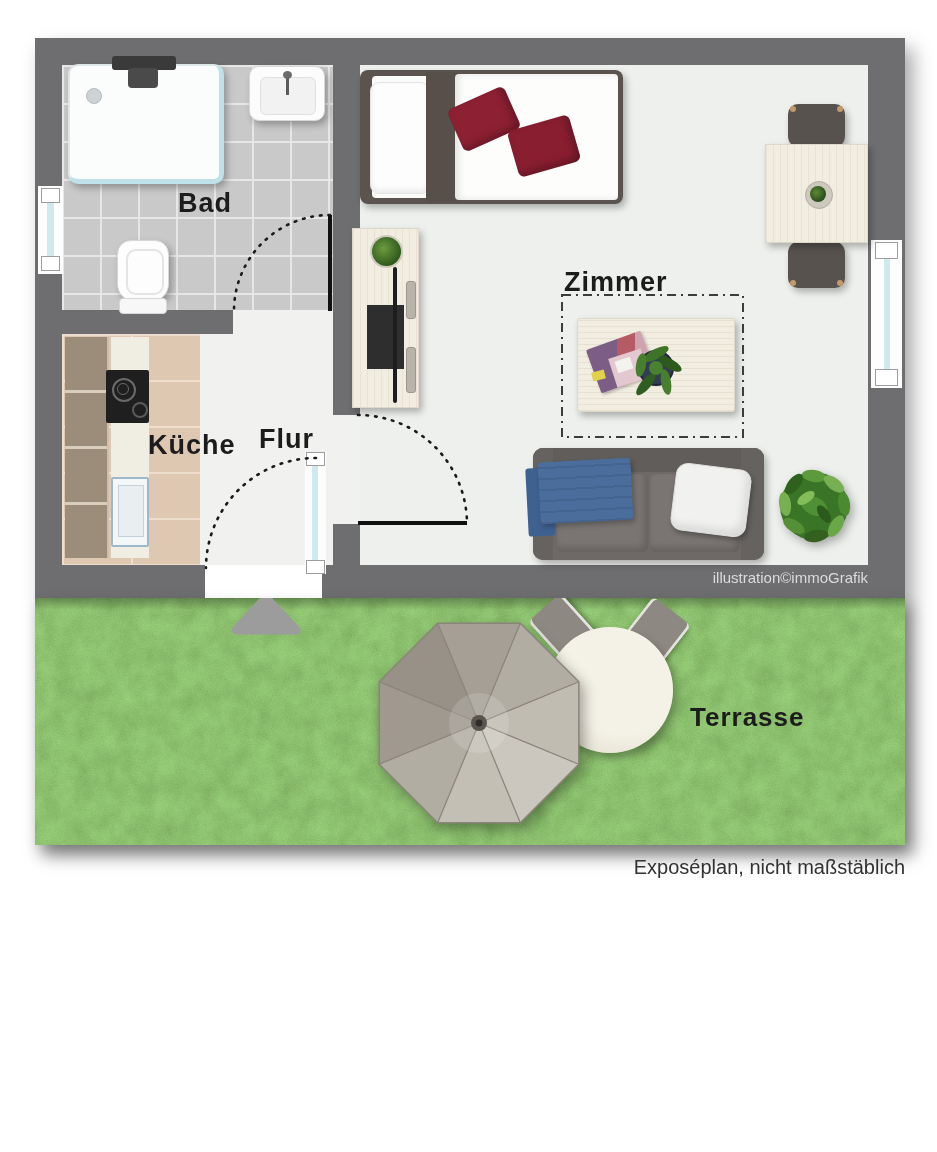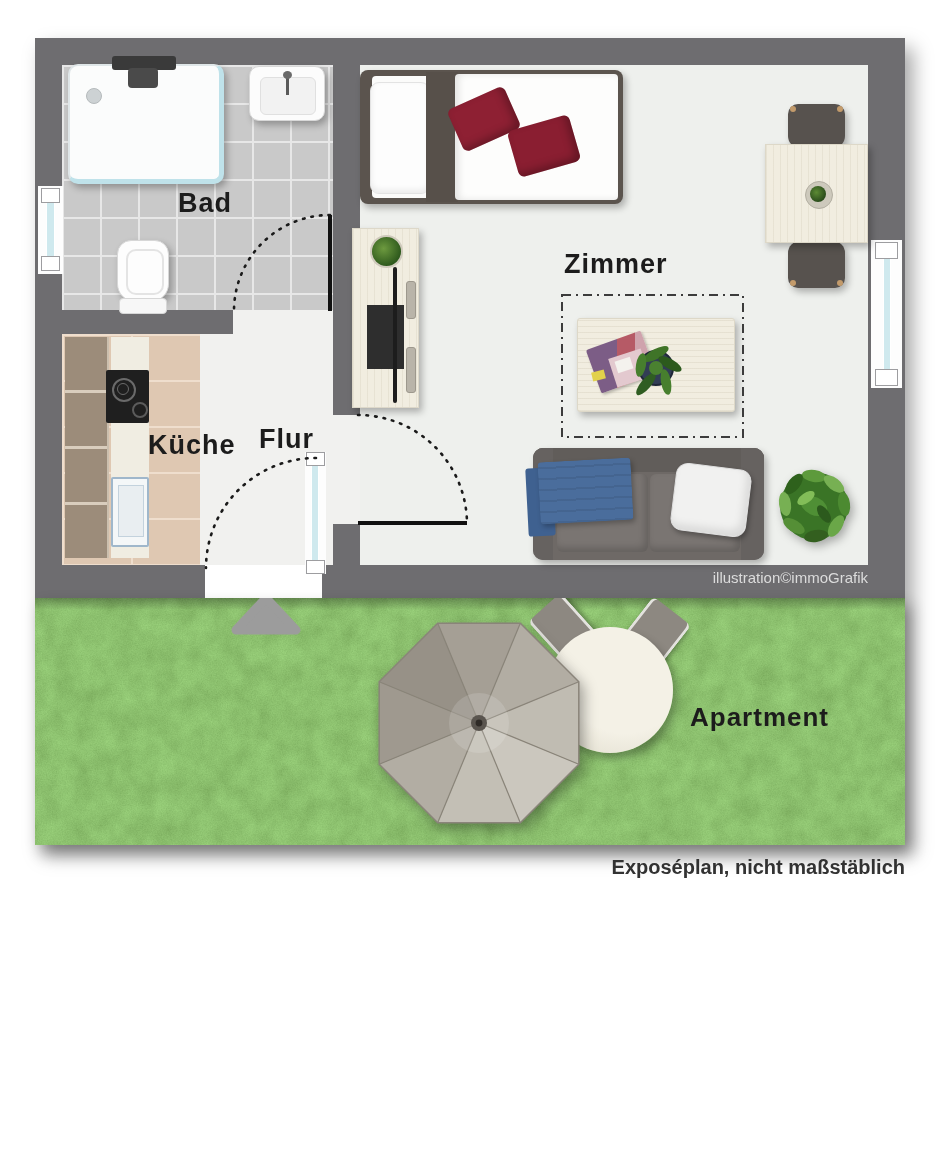--- a/index.html
+++ b/index.html
@@ -20,21 +20,21 @@
      background-image:linear-gradient(#efdecd 2px,transparent 2px),
                       linear-gradient(90deg,#efdecd 2px,transparent 2px);
      background-size:69px 46px;}
   
   .win{position:absolute;background:#fdfdfd;}
   .win-cap{position:absolute;background:#fff;border:1px solid #9d9da0;box-sizing:border-box;}
   .win-glass{position:absolute;background:#cfe9ee;border:1px solid #ffffff;box-sizing:border-box;}
   
   .room-label{position:absolute;font-size:27px;font-weight:600;color:#1c1c1c;letter-spacing:1px;}
   .credit{position:absolute;font-size:15px;color:#dcdcdc;text-align:right;}
-  .disclaimer{position:absolute;font-size:20px;font-weight:700;color:#323232;text-align:right;}
+  .disclaimer{position:absolute;font-size:20px;font-weight:400;color:#323232;text-align:right;}
   .title{position:absolute;font-size:34px;font-weight:700;color:#151515;letter-spacing:-.3px;white-space:nowrap;}
   
   .furn{position:absolute;box-sizing:border-box;}
   .shadowed{box-shadow:3px 4px 7px rgba(0,0,0,.28);}
   .wood{background:#f1ede0;background-image:repeating-linear-gradient(90deg,rgba(160,150,120,.12) 0 1px,transparent 1px 7px);}
   .woodh{background:#f1ede0;background-image:repeating-linear-gradient(0deg,rgba(160,150,120,.14) 0 1px,transparent 1px 6px);}
   .linesvg{position:absolute;left:0;top:0;pointer-events:none;}
   
   .garden{position:absolute;left:35px;top:598px;width:870px;height:247px;background:#5f983c;overflow:hidden;
           box-shadow:6px 8px 14px rgba(0,0,0,.3);}
@@ -196,21 +196,21 @@
     <line x1="358" y1="523" x2="467" y2="523" stroke="#111" stroke-width="4"></line>
 
     <path d="M316 458 A110 110 0 0 0 206 568" fill="none" stroke="#1a1a1a" stroke-width="2.6" stroke-dasharray="1.6 7" stroke-linecap="round"></path>
 
     <rect x="562" y="295" width="181" height="142" fill="none" stroke="#3c3c3c" stroke-width="2" stroke-dasharray="9 5 2 5"></rect>
   </svg>
 
   <div class="room-label" style="left:178px;top:188px;">Bad</div>
   <div class="room-label" style="left:148px;top:430px;">Küche</div>
   <div class="room-label" style="left:259px;top:424px;">Flur</div>
-  <div class="room-label" style="left:564px;top:249px;">Zimmer</div>
+  <div class="room-label" style="left:564px;top:267px;">Zimmer</div>
   <div class="credit" style="left:640px;top:569px;width:228px;">illustration©immoGrafik</div>
 
   <div class="garden">
     <svg width="870" height="247">
       <filter id="gt">
           <feTurbulence type="fractalNoise" baseFrequency="0.05 0.045" numOctaves="4" seed="7"></feTurbulence>
         <feColorMatrix type="matrix" values="0 0 0 0.22 0.20  0 0 0 0.40 0.40  0 0 0 0.16 0.11  0 0 0 0 1"></feColorMatrix>
         </filter>
       <filter id="gt2">
           <feTurbulence type="fractalNoise" baseFrequency="0.8" numOctaves="2" seed="3"></feTurbulence>
@@ -252,18 +252,18 @@
         <line x1="113" y1="113" x2="71.7" y2="212.8"></line>
           <line x1="113" y1="113" x2="13.2" y2="154.3"></line>
         <line x1="113" y1="113" x2="13.2" y2="71.7"></line>
           <line x1="113" y1="113" x2="71.7" y2="13.2"></line>
       </g>
       <circle cx="113" cy="113" r="30" fill="#ffffff" opacity="0.14"></circle>
       <circle cx="113" cy="113" r="8" fill="#5a554f"></circle>
       <circle cx="113" cy="113" r="3.4" fill="#2f2b27"></circle>
     </svg>
 
-    <div class="room-label" style="left:655px;top:104px;font-size:26px;">Apartment</div>
+    <div class="room-label" style="left:655px;top:104px;font-size:26px;">Terrasse</div>
   </div>
 
   <div class="disclaimer" style="right:32px;top:856px;width:400px;">Exposéplan, nicht maßstäblich</div>
 
 </div>
 
 </body></html>

